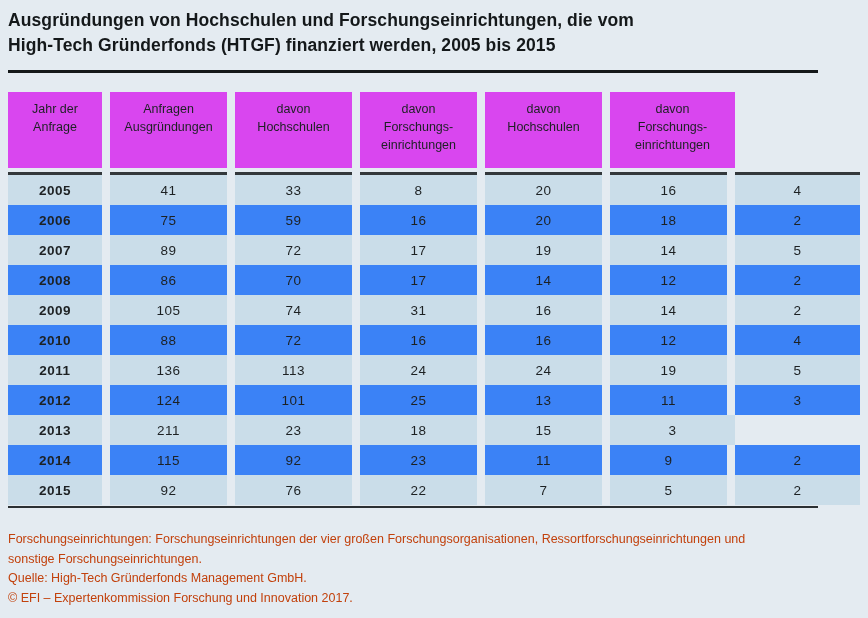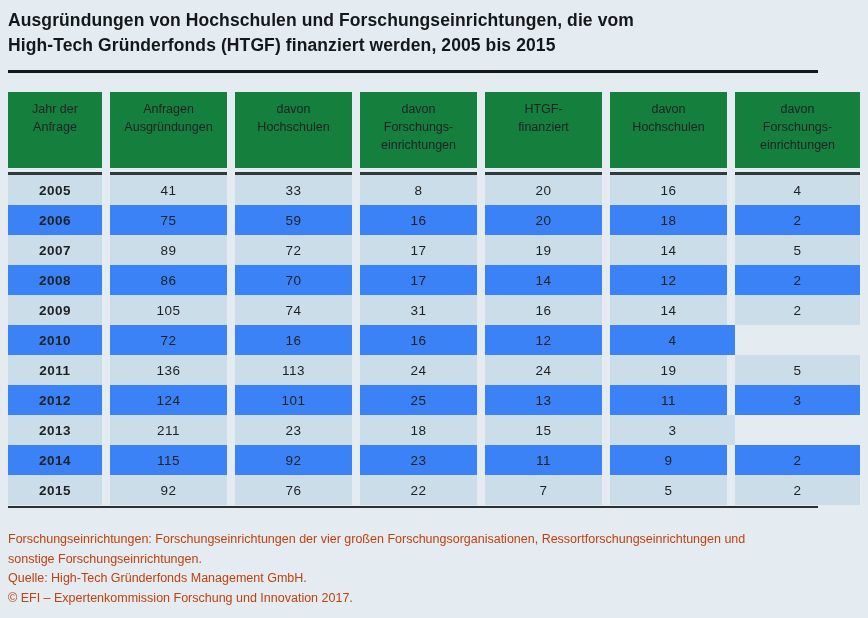--- a/index.html
+++ b/index.html
@@ -17,21 +17,21 @@
     font-weight:bold;
     line-height:1.4;
     letter-spacing:0.1px;
     color:#14181a;
     white-space:pre-line;
   }
   .top-rule { height:3px; background:#14181a; margin-top:13px; }
 
   .thead { display:flex; column-gap:8px; margin-top:19px; }
   .th {
-    background:#15803d;
+    background:#d946ef;
     height:76px;
     padding-top:9px;
     text-align:center;
     font-size:12.5px;
     line-height:1.42;
     white-space:pre-line;
     flex:0 0 auto;
   }
   .rule-row { display:flex; column-gap:8px; margin-top:4px; }
   .rseg { display:block; height:3px; background:#33383b; flex:0 0 auto; }
@@ -68,22 +68,20 @@
   <div class="thead">
     <div class="th c0">Jahr der
 Anfrage</div>
     <div class="th c1">Anfragen
 Ausgründungen</div>
     <div class="th c2">davon
 Hochschulen</div>
     <div class="th c3">davon
 Forschungs-
 einrichtungen</div>
-    <div class="th c4">HTGF-
-finanziert</div>
     <div class="th c5">davon
 Hochschulen</div>
     <div class="th c6">davon
 Forschungs-
 einrichtungen</div>
   </div>
 
   <div class="rule-row">
     <span class="rseg c0"></span>
     <span class="rseg c1"></span>
@@ -135,20 +133,21 @@
         <div class="cell c0 year">2009</div>
         <div class="cell c1">105</div>
         <div class="cell c2">74</div>
         <div class="cell c3">31</div>
         <div class="cell c4">16</div>
         <div class="cell c5">14</div>
         <div class="cell c6">2</div>
       </div>
       <div class="trow plain">
         <div class="cell c0 year">2010</div>
+        <div class="cell c1">88</div>
         <div class="cell c2">72</div>
         <div class="cell c3">16</div>
         <div class="cell c4">16</div>
         <div class="cell c5">12</div>
         <div class="cell c6">4</div>
       </div>
       <div class="trow shaded">
         <div class="cell c0 year">2011</div>
         <div class="cell c1">136</div>
         <div class="cell c2">113</div>

